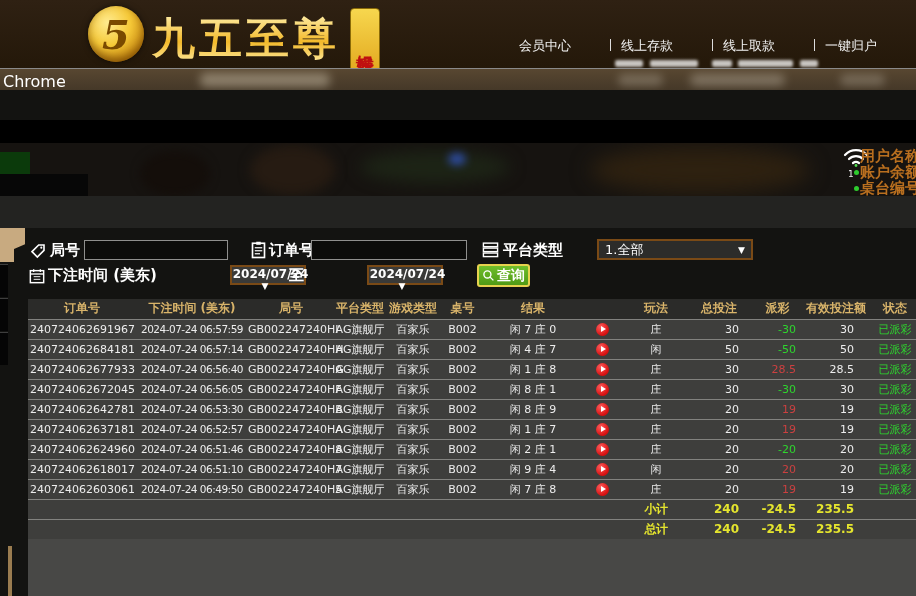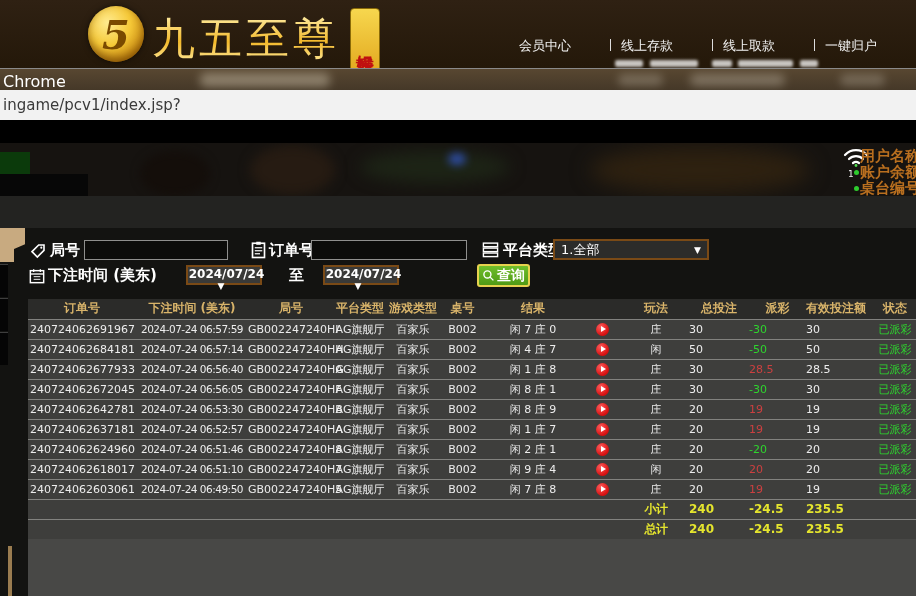--- a/index.html
+++ b/index.html
@@ -9,21 +9,21 @@
 
   
   .site-header { position:absolute; left:0; top:0; width:916px; height:68px;
     background:linear-gradient(180deg,#2f2113,#241809); overflow:visible; z-index:2; }
   .logo-coin { position:absolute; left:88px; top:6px; width:56px; height:56px; border-radius:50%;
     background:radial-gradient(circle at 35% 30%, #ffeb8f, #f6c938 42%, #c07d08 82%, #8a5a04);
     box-shadow:inset 0 -4px 8px rgba(90,50,0,.6), 0 0 6px rgba(0,0,0,.6);
     display:flex; align-items:center; justify-content:center;
     font-family:"DejaVu Serif","Liberation Serif",serif; font-style:italic; font-weight:bold;
     font-size:40px; color:#7a4a00; }
-  .logo-title { position:absolute; left:152px; top:10px; font-size:43px; font-weight:normal; letter-spacing:4px;
+  .logo-title { position:absolute; left:152px; top:10px; font-size:43px; font-weight:bold; letter-spacing:4px;
     background:linear-gradient(180deg,#fdeaa0 10%,#f3b92a 55%,#fff3b6 100%);
     -webkit-background-clip:text; background-clip:text; color:transparent; }
   .logo-ribbon { position:absolute; left:350px; top:8px; width:30px; height:66px;
     background:linear-gradient(180deg,#f7d74e,#e2a81e); border:1px solid #8a6a08; border-radius:4px;
     writing-mode:vertical-rl; text-orientation:upright;
     display:flex; align-items:center; justify-content:center;
     font-size:18px; font-weight:bold; color:#c01010; line-height:1; }
   .top-nav { position:absolute; right:28px; top:37px; display:flex; color:#f2f2f2; font-size:13px;gap:28px; }
   .nav-item { position:relative; padding:0 11px; cursor:pointer; white-space:nowrap; }
   .nav-item + .nav-item::before { content:""; position:absolute; left:0; top:2px; height:12px; width:1px; background:#ddd; }
@@ -60,21 +60,21 @@
     clip-path:polygon(0 0,100% 0,100% 48%,56% 62%,56% 100%,0 100%); }
   .side-box { position:absolute; left:0; width:8px; height:33px; background:#050505; border-top:1px solid #3e3e3e; }
   .side-sliver { position:absolute; left:8px; top:350px; width:4px; height:50px; background:#9a7c50; }
 
   
   .flabel { position:absolute; color:#fff; font-size:15px; font-weight:bold; white-space:nowrap; }
   .ficon { position:absolute; }
   .txt-input { position:absolute; height:20px; background:#0c0c0a; border:1px solid #8f8f8d; color:#eee;
     font-size:12px; padding:0 4px; outline:none; }
   .sel { position:absolute; background:#2c2c2a; border:2px solid #7a4a16; color:#fff; display:flex;
-    align-items:center; cursor:pointer; }
+    align-items:center; cursor:pointer;margin-left:44px; }
   .sel .sel-text { flex:1; padding-left:6px; font-size:13px; white-space:nowrap; }
   .sel .caret { padding-right:6px; font-size:9px; color:#fff; }
   .sel.date { background:#3a3a38; font-weight:bold;flex-direction:column; }
   .sel.date .sel-text { font-size:12px; padding-left:5px; }
   .query-btn { position:absolute; left:477px; top:68px; width:53px; height:23px;
     background:linear-gradient(180deg,#6fbe2a,#4f9a16); border:2px solid #e6d24e; border-radius:3px;
     color:#fff; font-size:14px; font-weight:bold; display:flex; align-items:center; justify-content:center;
     gap:2px; cursor:pointer; }
 
   
@@ -86,21 +86,21 @@
   table.bets col:nth-child(7){width:96px}  table.bets col:nth-child(8){width:42px}
   table.bets col:nth-child(9){width:66px}  table.bets col:nth-child(10){width:60px}
   table.bets col:nth-child(11){width:57px} table.bets col:nth-child(12){width:58px}
   table.bets col:nth-child(13){width:62px}
   table.bets th { background:#2b2b29; color:#d9b46a; font-size:12px; font-weight:bold; height:20px;
     text-align:center; white-space:nowrap; }
   table.bets td { background:#3e3e3c; height:20px; border-top:1px solid #82827f; text-align:center;
     white-space:nowrap; }
   table.bets tbody td:nth-child(2){ letter-spacing:-0.5px; font-size:10.5px; }
   table.bets td.al { text-align:left; padding-left:2px; }
-  table.bets td.ar { text-align:left; padding-right:10px; }
+  table.bets td.ar { text-align:right; padding-right:10px; }
   table.bets td.status { color:#2ed62e; }
   table.bets tr.sum-row td { color:#e5e52e; font-weight:bold; font-size:12px; }
   .play-btn { display:inline-flex; width:13px; height:13px; border-radius:50%; vertical-align:middle;
     background:radial-gradient(circle at 35% 30%, #ff5a5a, #d40f0f 70%); align-items:center;
     justify-content:center; cursor:pointer; }
   .play-btn i { display:block; width:0; height:0; border-left:5px solid #fff;
     border-top:3px solid transparent; border-bottom:3px solid transparent; margin-left:2px; }
 </style>
 </head>
 <body>
@@ -129,23 +129,20 @@
   </div>
 
   <div class="chrome-bar">
     <span class="chrome-label">Chrome</span>
     <div class="blur-blob" style="left:200px;top:4px;width:130px;height:14px;background:#d8cdb6;opacity:.45;filter:blur(5px)"></div>
     <div class="blur-blob" style="left:618px;top:5px;width:45px;height:12px;background:#bdb3a2;opacity:.35;filter:blur(4px)"></div>
     <div class="blur-blob" style="left:690px;top:5px;width:95px;height:12px;background:#c9bfae;opacity:.4;filter:blur(5px)"></div>
     <div class="blur-blob" style="left:840px;top:5px;width:45px;height:12px;background:#b8ae9e;opacity:.35;filter:blur(4px)"></div>
   </div>
 
-  <div class="url-bar">
-    <span class="url-text">ingame/pcv1/index.jsp?</span>
-  </div>
 
   <div class="black-strip"></div>
 
   <div class="stream">
     <div class="sblob" style="left:140px;top:8px;width:70px;height:45px;background:#140e0a;filter:blur(5px)"></div>
     <div class="sblob" style="left:250px;top:2px;width:85px;height:50px;background:#261b12;filter:blur(6px)"></div>
     <div class="sblob" style="left:360px;top:8px;width:150px;height:32px;background:#1d2416;filter:blur(8px)"></div>
     <div class="sblob" style="left:448px;top:10px;width:18px;height:12px;background:#3358c8;opacity:.8;filter:blur(4px)"></div>
     <div class="sblob" style="left:590px;top:4px;width:220px;height:46px;background:#2e2110;filter:blur(10px)"></div>
     <div class="green-table"></div>

